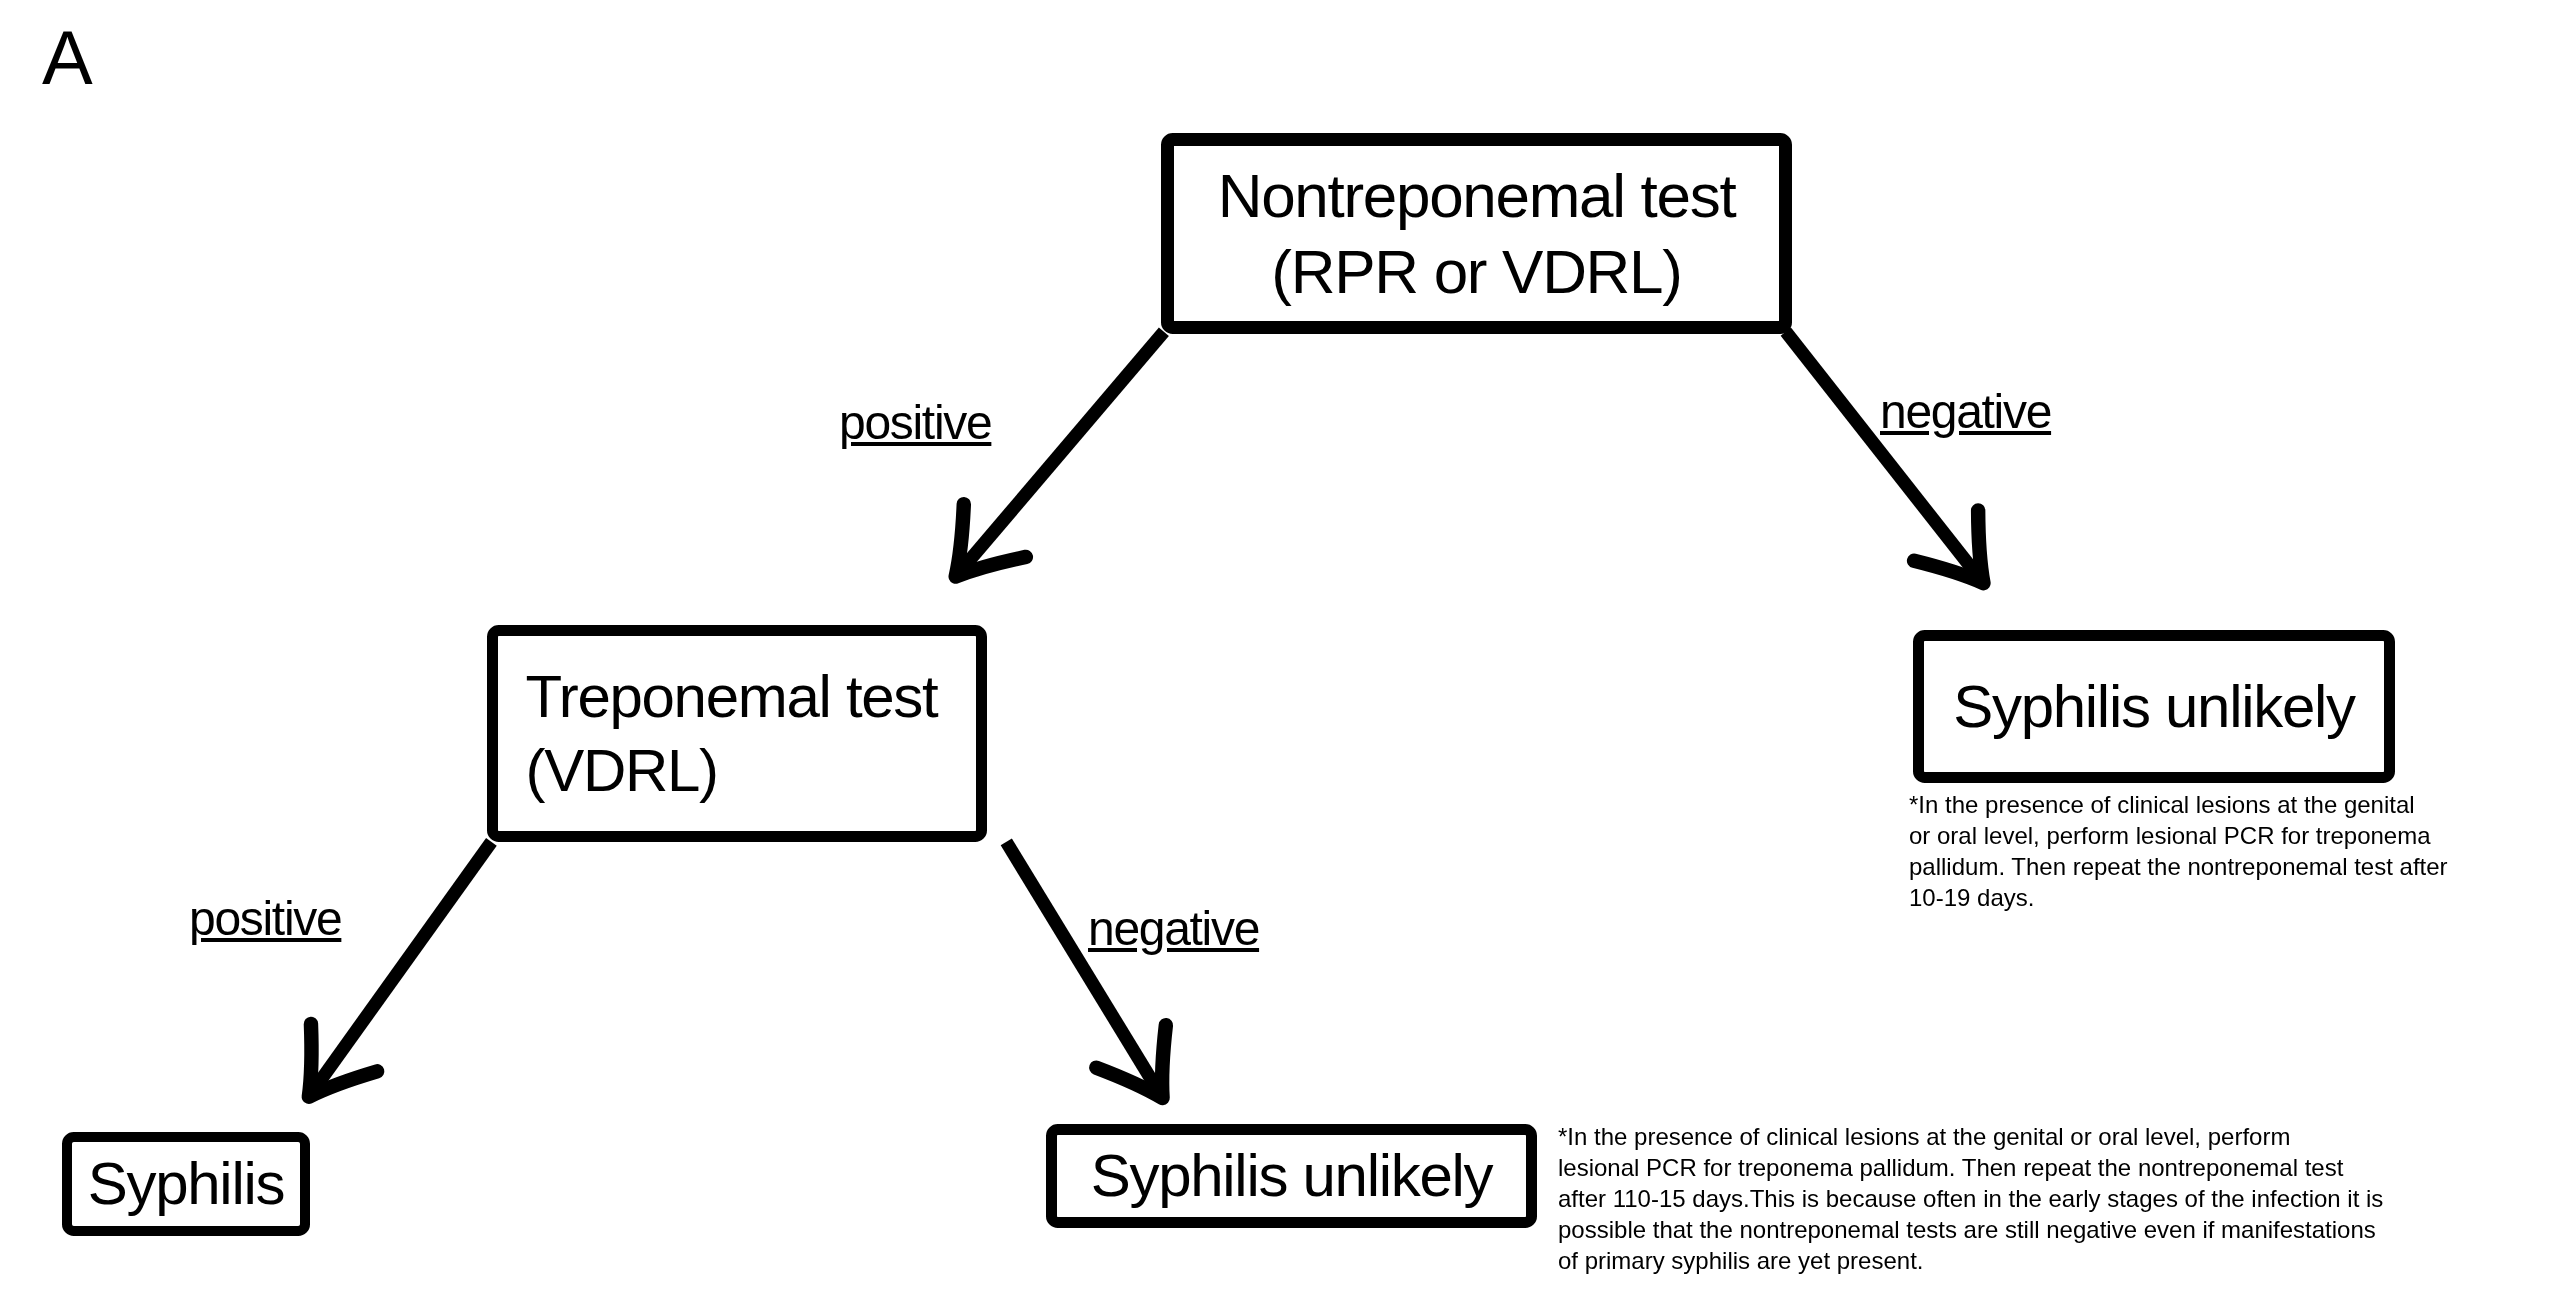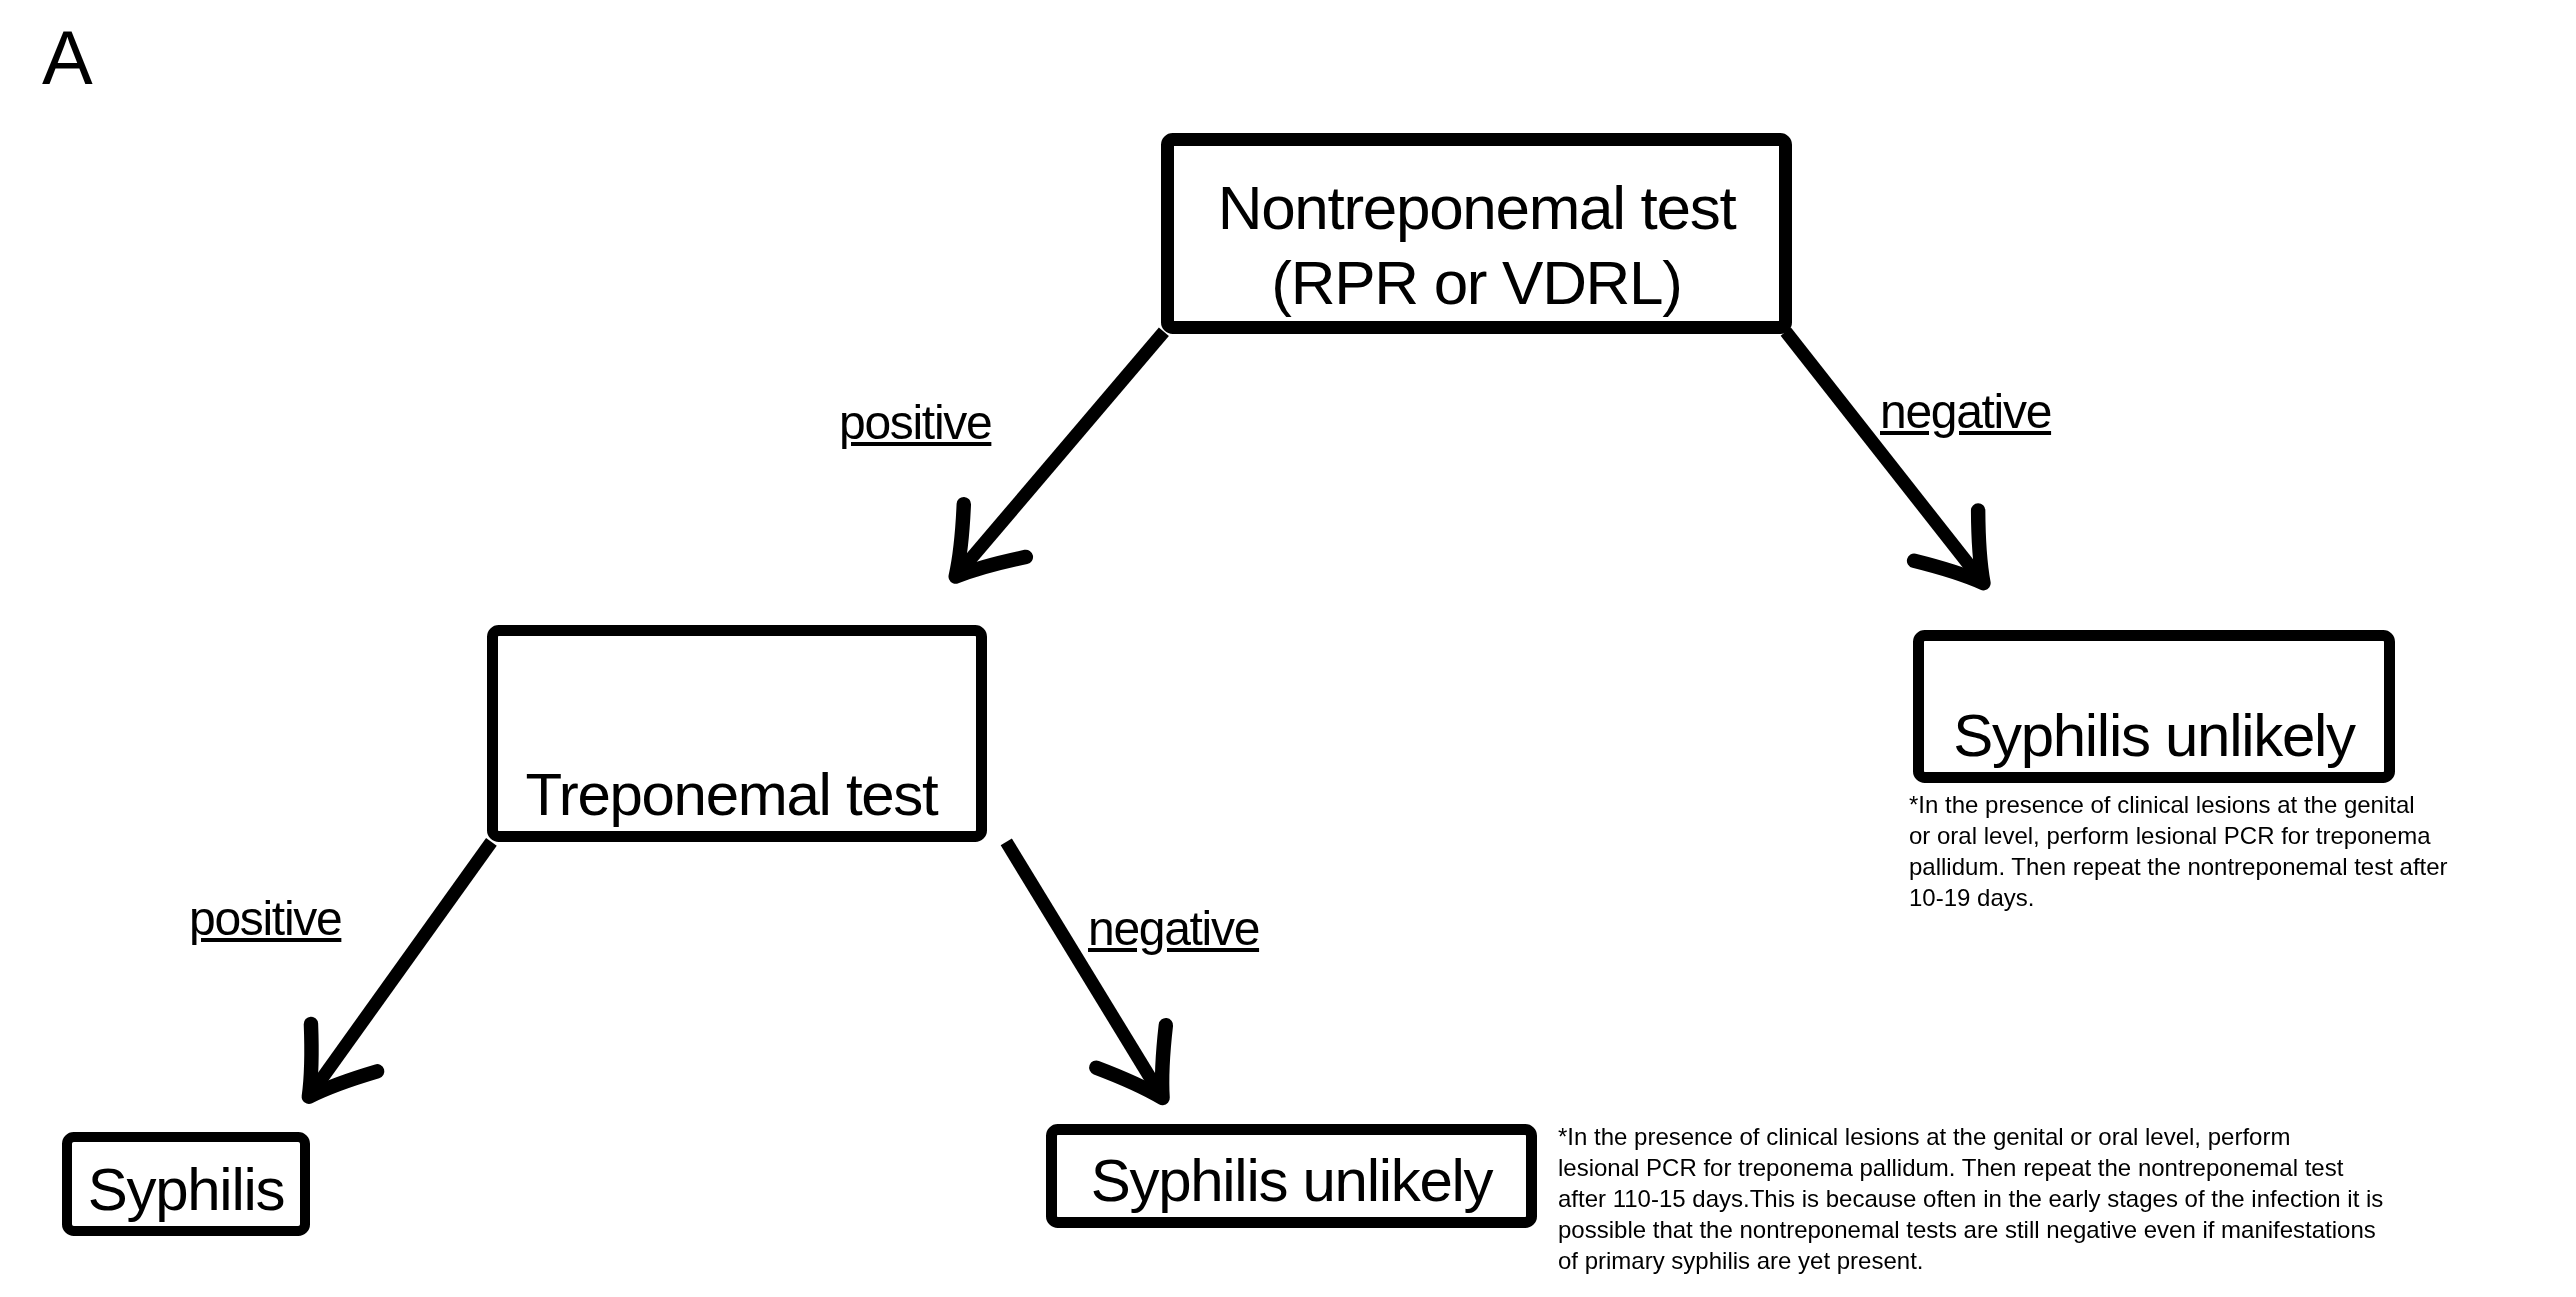--- a/index.html
+++ b/index.html
@@ -22,21 +22,21 @@
     font-weight: 400;
   }
   .node {
     position: absolute;
     background: var(--background, #ffffff);
     border-style: solid;
     border-color: var(--ink, #000000);
     border-radius: 11.8px;
     display: flex;
     flex-direction: column;
-    justify-content: flex-end;
+    justify-content: center;
     letter-spacing: -1.3px;
   }
   .node .nline { line-height: 1.22; white-space: nowrap; }
   #node-nontreponemal {
     left: 1161px; top: 133px; width: 631px; height: 201px;
     border-width: 13px; font-size: 62px;
     align-items: center; text-align: center;
   }
   #node-treponemal {
     left: 487px; top: 625px; width: 500px; height: 217px;
@@ -102,20 +102,21 @@
     <line class="arrow-shaft" x1="1532" y1="1282" x2="1770" y2="1672" marker-end="url(#ah)"></line>
   </svg>
 
   <div class="node" id="node-nontreponemal">
     <div class="nline">Nontreponemal test</div>
     <div class="nline">(RPR or VDRL)</div>
   </div>
 
   <div class="node" id="node-treponemal">
     <div class="nline">Treponemal test</div>
+    <div class="nline">(VDRL)</div>
   </div>
 
   <div class="node" id="node-syphilis">
     <div class="nline">Syphilis</div>
   </div>
 
   <div class="node" id="node-unlikely-bottom">
     <div class="nline">Syphilis unlikely</div>
   </div>
 

